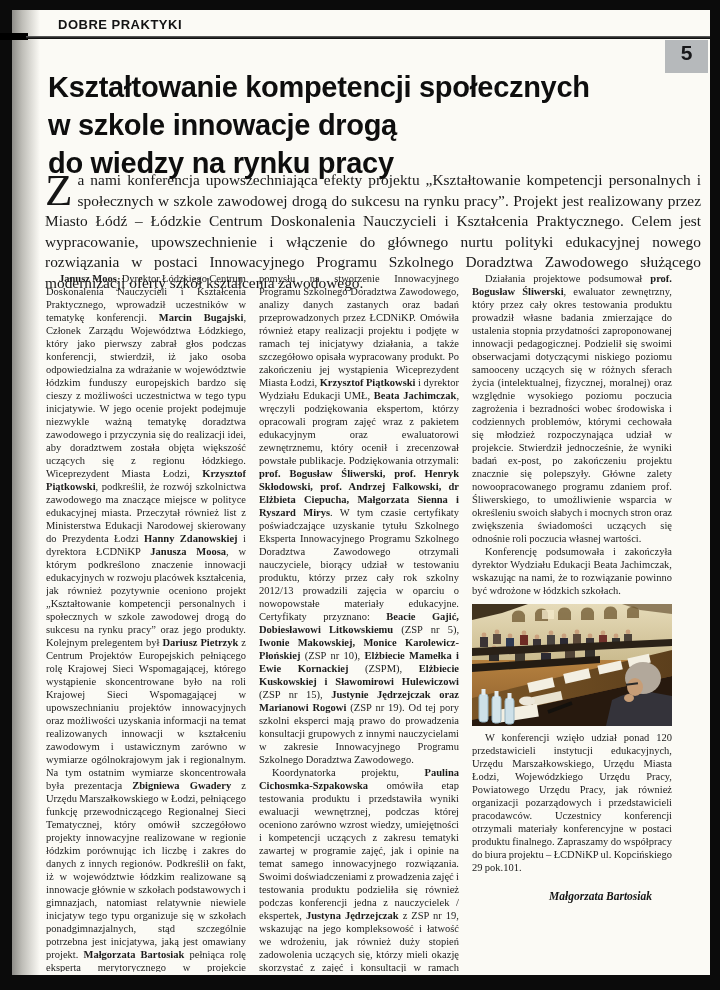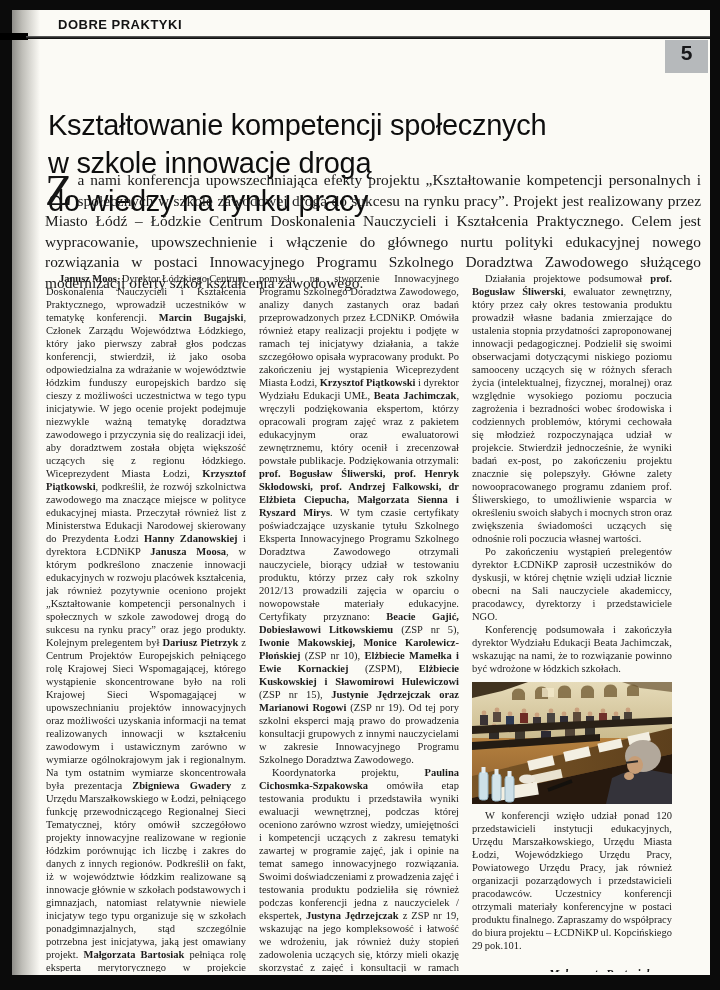--- a/index.html
+++ b/index.html
@@ -28,22 +28,22 @@
     position:absolute;left:-12px;top:23px;width:28px;height:7px;background:#000;
   }
   .pagenum-box{
     position:absolute;right:2px;top:30px;width:43px;height:33px;
     background:#b6b9bb;text-align:center;
     font-family:"Liberation Sans",sans-serif;font-weight:bold;
     font-size:21px;line-height:26px;color:#18181a;
   }
   .title{
     position:absolute;left:36px;top:58px;
-    font-family:"Liberation Sans",sans-serif;font-weight:normal;
-    font-size:29px;line-height:38px;letter-spacing:-0.3px;color:#0e0e0e;margin-top:38px;
+    font-family:"Liberation Sans",sans-serif;font-weight:bold;
+    font-size:29px;line-height:38px;letter-spacing:-0.3px;color:#0e0e0e;
   }
   .lead{
     position:absolute;left:33px;top:160px;width:656px;
     font-size:15.4px;line-height:20.6px;text-align:justify;color:#191919;
   }
   .dropcap{
     float:left;font-size:45px;line-height:35px;padding:3px 5px 0 0;color:#151515;
   }
   .columns{
     position:absolute;left:34px;top:262px;width:626px;height:700px;
@@ -86,21 +86,20 @@
   <div class="columns">
     <div class="col" id="col1">
         <p class="para"><span class="bold">Janusz Moos</span><span>, Dyrektor Łódzkiego Centrum Doskonalenia Nauczycieli i Kształcenia Praktycznego, wprowadził uczestników w tematykę konferencji. </span><span class="bold">Marcin Bugajski</span><span>, Członek Zarządu Województwa Łódzkiego, który jako pierwszy zabrał głos podczas konferencji, stwierdził, iż jako osoba odpowiedzialna za wdrażanie w województwie łódzkim funduszy europejskich bardzo się cieszy z możliwości uczestnictwa w tego typu inicjatywie. W jego ocenie projekt podejmuje niezwykle ważną tematykę doradztwa zawodowego i przyczynia się do realizacji idei, aby doradztwem została objęta większość uczących się z regionu łódzkiego. Wiceprezydent Miasta Łodzi, </span><span class="bold">Krzysztof Piątkowski</span><span>, podkreślił, że rozwój szkolnictwa zawodowego ma znaczące miejsce w polityce edukacyjnej miasta. Przeczytał również list z Ministerstwa Edukacji Narodowej skierowany do Prezydenta Łodzi </span><span class="bold">Hanny Zdanowskiej</span><span> i dyrektora ŁCDNiKP </span><span class="bold">Janusza Moosa</span><span>, w którym podkreślono znaczenie innowacji edukacyjnych w rozwoju placówek kształcenia, jak również pozytywnie oceniono projekt „Kształtowanie kompetencji personalnych i społecznych w szkole zawodowej drogą do sukcesu na rynku pracy” oraz jego produkty. Kolejnym prelegentem był </span><span class="bold">Dariusz Pietrzyk</span><span> z Centrum Projektów Europejskich pełniącego rolę Krajowej Sieci Wspomagającej, którego wystąpienie skoncentrowane było na roli Krajowej Sieci Wspomagającej w upowszechnianiu projektów innowacyjnych oraz możliwości uzyskania informacji na temat realizowanych innowacji w kształceniu zawodowym i ustawicznym zarówno w wymiarze ogólnokrajowym jak i regionalnym. Na tym ostatnim wymiarze skoncentrowała była prezentacja </span><span class="bold">Zbigniewa Gwadery</span><span> z Urzędu Marszałkowskiego w Łodzi, pełniącego funkcję przewodniczącego Regionalnej Sieci Tematycznej, który omówił szczegółowo projekty innowacyjne realizowane w regionie łódzkim porównując ich liczbę i zakres do danych z innych regionów. Podkreślił on fakt, iż w województwie łódzkim realizowane są innowacje głównie w szkołach podstawowych i gimnazjach, natomiast relatywnie niewiele inicjatyw tego typu organizuje się w szkołach ponadgimnazjalnych, stąd szczególnie potrzebna jest inicjatywa, jaką jest omawiany projekt. </span><span class="bold">Małgorzata Bartosiak</span><span> pełniąca rolę eksperta merytorycznego w projekcie przedstawiła źródła</span></p>
       </div>
     <div class="col" id="col2">
         <p class="para noindent"><span>pomysłu na stworzenie Innowacyjnego Programu Szkolnego Doradztwa Zawodowego, analizy danych zastanych oraz badań przeprowadzonych przez ŁCDNiKP. Omówiła również etapy realizacji projektu i podjęte w ramach tej inicjatywy działania, a także szczegółowo opisała wypracowany produkt. Po zakończeniu jej wystąpienia Wiceprezydent Miasta Łodzi, </span><span class="bold">Krzysztof Piątkowski</span><span> i dyrektor Wydziału Edukacji UMŁ, </span><span class="bold">Beata Jachimczak</span><span>, wręczyli podziękowania ekspertom, którzy opracowali program zajęć wraz z pakietem edukacyjnym oraz ewaluatorowi zewnętrznemu, który ocenił i zrecenzował powstałe publikacje. Podziękowania otrzymali: </span><span class="bold">prof. Bogusław Śliwerski, prof. Henryk Skłodowski, prof. Andrzej Falkowski, dr Elżbieta Ciepucha, Małgorzata Sienna i Ryszard Mirys</span><span>. W tym czasie certyfikaty poświadczające uzyskanie tytułu Szkolnego Eksperta Innowacyjnego Programu Szkolnego Doradztwa Zawodowego otrzymali nauczyciele, biorący udział w testowaniu produktu, którzy przez cały rok szkolny 2012/13 prowadzili zajęcia w oparciu o nowopowstałe materiały edukacyjne. Certyfikaty przyznano: </span><span class="bold">Beacie Gajić, Dobiesławowi Litkowskiemu</span><span> (ZSP nr 5), </span><span class="bold">Iwonie Makowskiej, Monice Karolewicz-Płońskiej</span><span> (ZSP nr 10), </span><span class="bold">Elżbiecie Mamełka i Ewie Kornackiej</span><span> (ZSPM), </span><span class="bold">Elżbiecie Kuskowskiej i Sławomirowi Hulewiczowi</span><span> (ZSP nr 15), </span><span class="bold">Justynie Jędrzejczak oraz Marianowi Rogowi</span><span> (ZSP nr 19). Od tej pory szkolni eksperci mają prawo do prowadzenia konsultacji grupowych z innymi nauczycielami w zakresie Innowacyjnego Programu Szkolnego Doradztwa Zawodowego.</span></p>
         <p class="para"><span>Koordynatorka projektu, </span><span class="bold">Paulina Cichosmka-Szpakowska</span><span> omówiła etap testowania produktu i przedstawiła wyniki ewaluacji wewnętrznej, podczas której oceniono zarówno wzrost wiedzy, umiejętności i kompetencji uczących z zakresu tematyki zawartej w programie zajęć, jak i opinie na temat samego innowacyjnego rozwiązania. Swoimi doświadczeniami z prowadzenia zajęć i testowania produktu podzieliła się również podczas konferencji jedna z nauczycielek / ekspertek, </span><span class="bold">Justyna Jędrzejczak</span><span> z ZSP nr 19, wskazując na jego kompleksowość i łatwość we wdrożeniu, jak również duży stopień zadowolenia uczących się, którzy mieli okazję skorzystać z zajęć i konsultacji w ramach projektu.</span></p>
       </div>
     <div class="col" id="col3">
       <p class="para"><span>Działania projektowe podsumował </span><span class="bold">prof. Bogusław Śliwerski</span><span>, ewaluator zewnętrzny, który przez cały okres testowania produktu prowadził własne badania zmierzające do ustalenia stopnia przydatności zaproponowanej innowacji pedagogicznej. Podzielił się swoimi obserwacjami dotyczącymi niskiego poziomu samooceny uczących się w różnych sferach życia (intelektualnej, fizycznej, moralnej) oraz względnie wysokiego poziomu poczucia zagrożenia i bezradności wobec środowiska i codziennych problemów, którymi cechowała się młodzież rozpoczynająca udział w projekcie. Stwierdził jednocześnie, że wyniki badań ex-post, po zakończeniu projektu znacznie się polepszyły. Główne zalety nowoopracowanego programu zdaniem prof. Śliwerskiego, to umożliwienie wsparcia w określeniu swoich słabych i mocnych stron oraz zwiększenia świadomości uczących się odnośnie roli poczucia własnej wartości.</span></p>
-        <p class="para"><span>Po zakończeniu wystąpień prelegentów dyrektor ŁCDNiKP zaprosił uczestników do dyskusji, w której chętnie wzięli udział licznie obecni na Sali nauczyciele akademiccy, pracodawcy, dyrektorzy i przedstawiciele NGO.</span></p>
         <p class="para"><span>Konferencję podsumowała i zakończyła dyrektor Wydziału Edukacji Beata Jachimczak, wskazując na nami, że to rozwiązanie powinno być wdrożone w łódzkich szkołach.</span></p>
         <svg id="photo" class="photo" viewBox="0 0 200 122" preserveAspectRatio="none">
         <defs>
           <linearGradient id="wall" x1="0" y1="0" x2="0" y2="1">
             <stop offset="0" stop-color="#e6dbb9"></stop>
               <stop offset="1" stop-color="#c9b98c"></stop>
           </linearGradient>
           <linearGradient id="floor" x1="0" y1="0" x2="0" y2="1">
             <stop offset="0" stop-color="#b5813f"></stop>
               <stop offset="1" stop-color="#8a5c2c"></stop>

